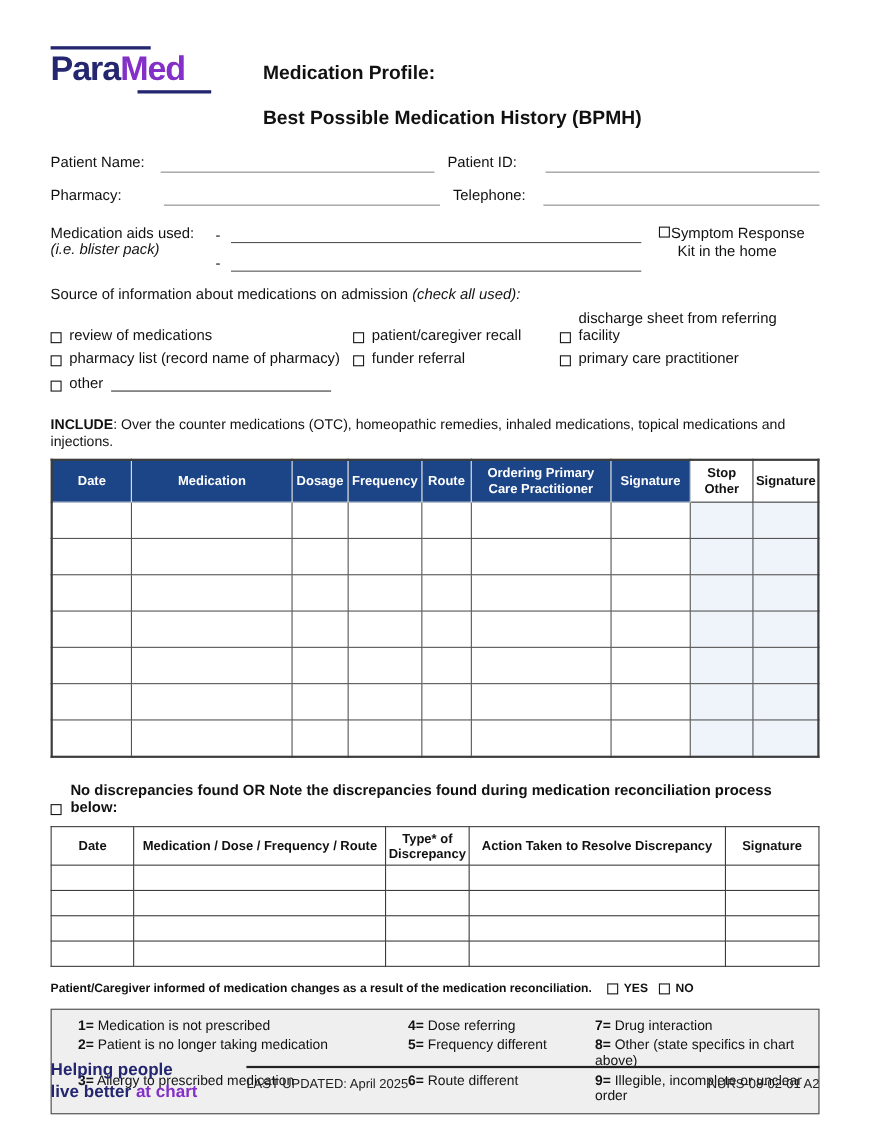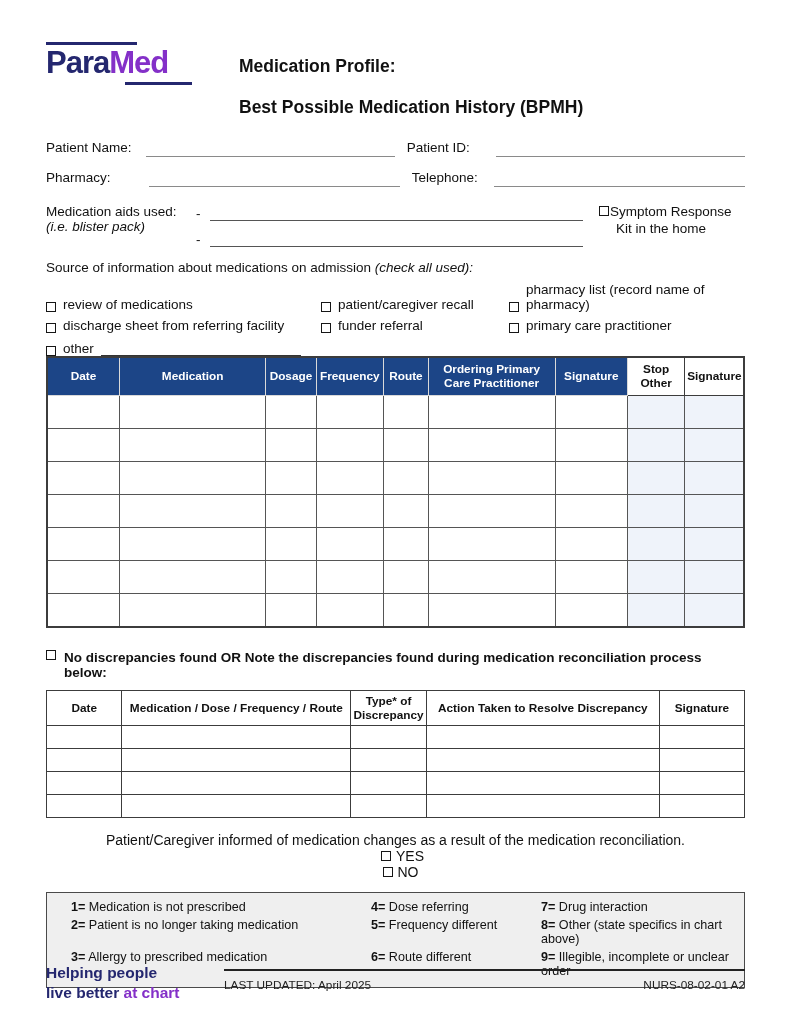--- a/index.html
+++ b/index.html
@@ -56,26 +56,26 @@
   
   table{border-collapse:collapse; width:100%; table-layout:fixed;}
   .medtable{border:2px solid #3c3c3c;}
   .medtable th{background:var(--navy); color:#fff; font-size:11.8px; font-weight:bold; padding:4px 2px; border:1px solid #d9d9d9; border-top:none; height:34px; line-height:1.25;}
   .medtable th:first-child{border-left:none;} .medtable th:last-child{border-right:none;}
   .medtable th.white{background:#fff; color:#111; border:1px solid #3c3c3c; border-top:1.5px solid #3c3c3c;}
   .medtable td{border:1px solid #555; height:33px;}
   .medtable td.hl{background:var(--lightblue);}
 
   
-  .nodisc{display:flex; align-items:flex-start; gap:8px; font-size:13.5px; font-weight:bold; margin-top:22px; margin-bottom:10px;}
+  .nodisc{display:flex; align-items:flex-end; gap:8px; font-size:13.5px; font-weight:bold; margin-top:22px; margin-bottom:10px;}
   .disctable{border:1.6px solid #3c3c3c;}
   .disctable th{font-size:11.8px; font-weight:bold; border:1px solid #3c3c3c; padding:3px 2px; height:32px; line-height:1.2; background:#fff; color:#111;}
   .disctable td{border:1px solid #3c3c3c; height:23px;}
 
-  .informed{display:flex; align-items:center; font-size:14px; font-weight:normal; margin-top:14px;flex-direction:column;}
+  .informed{display:flex; align-items:center; font-size:11px; font-weight:bold; margin-top:14px;}
   .informed .yn{display:flex; align-items:center; gap:5px; margin-left:14px;}
 
   
   .typesbox{border:1.6px solid #4a4a4a; background:var(--boxgray); margin-top:12px; padding:7px 10px 9px 10px; font-size:12.6px;}
   .typesbox .th{font-style:italic; font-weight:bold; margin-bottom:6px;}
   .typesgrid{display:grid; grid-template-columns:300px 170px auto; row-gap:4px; padding-left:14px;}
   .titem b{font-weight:bold;}
 
   .pagefoot{position:absolute; left:46px; right:46px; bottom:22px; display:flex; align-items:flex-start;}
   .tagline{width:178px; font-size:15.5px; font-weight:bold; line-height:1.25; color:var(--brand-navy);}
@@ -148,42 +148,45 @@
       <div class="srcitem">
         <span class="cb"></span>
         <span>review of medications</span>
       </div>
       <div class="srcitem">
         <span class="cb"></span>
         <span>patient/caregiver recall</span>
       </div>
       <div class="srcitem">
         <span class="cb"></span>
+        <span>discharge sheet from referring facility</span>
+      </div>
+      <div class="srcitem">
+        <span class="cb"></span>
         <span>pharmacy list (record name of pharmacy)</span>
-      </div>
-      <div class="srcitem">
-        <span class="cb"></span>
-        <span>discharge sheet from referring facility</span>
       </div>
       <div class="srcitem">
         <span class="cb"></span>
         <span>funder referral</span>
       </div>
       <div class="srcitem">
         <span class="cb"></span>
         <span>primary care practitioner</span>
       </div>
     </div>
     <div class="otherline">
       <span class="cb"></span>
       <span>other</span>
       <span class="ul"></span>
     </div>
   </div>
 
+  <div class="include">
+    <b>INCLUDE</b><span>: Over the counter medications (OTC), homeopathic remedies, inhaled medications, topical medications and injections.</span>
+  </div>
 
   <table class="medtable">
     <colgroup>
       <col style="width:10.4%">
         <col style="width:21%">
         <col style="width:7.2%">
         <col style="width:9.7%">
       <col style="width:6.4%">
         <col style="width:18.2%">
         <col style="width:10.4%">

